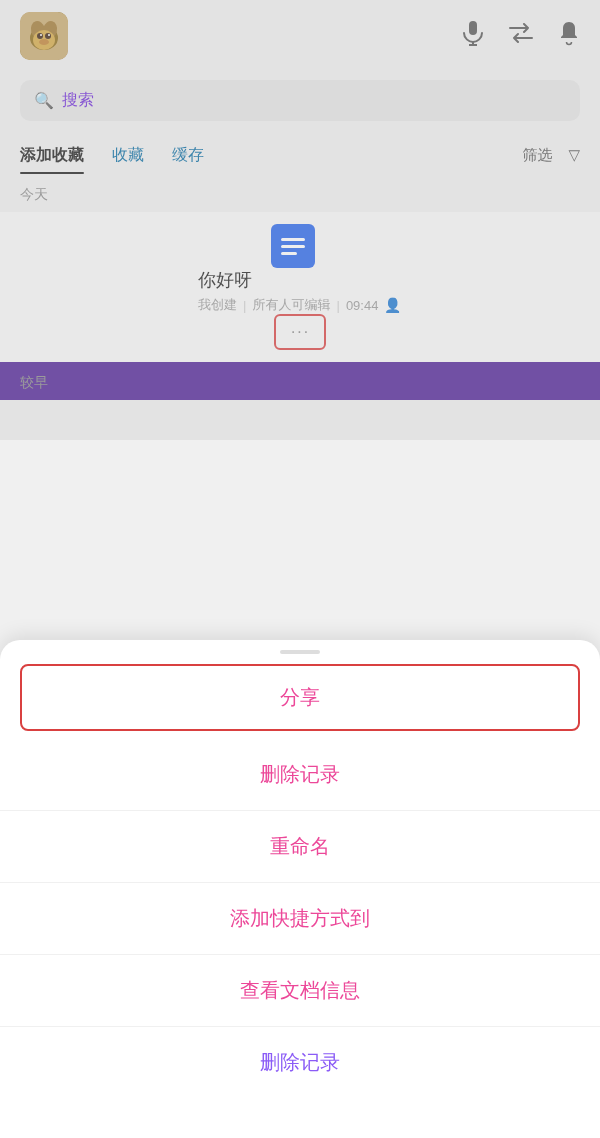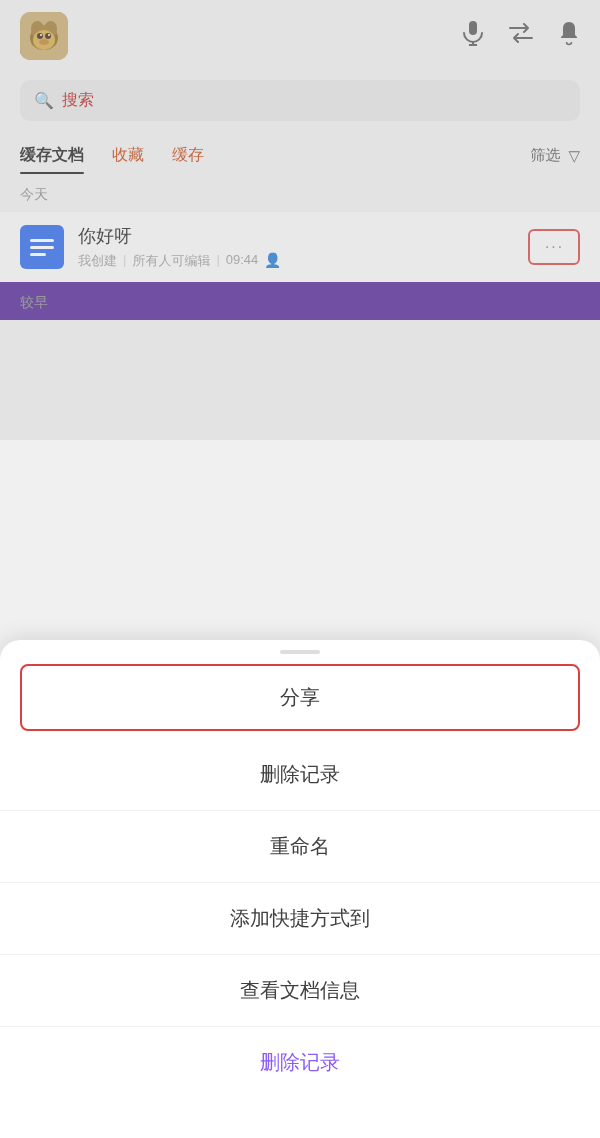--- a/index.html
+++ b/index.html
@@ -63,34 +63,34 @@
       padding: 10px 14px;
       gap: 8px;
     }
 
     .search-icon-wrap {
       color: #888;
       font-size: 16px;
     }
 
     .search-placeholder {
-      color: #b91c1c;
+      color: #6d28d9;
       font-size: 16px;
     }
 
     .tabs-row {
       display: flex;
       align-items: center;
       padding: 0 20px;
       margin-bottom: 0;
     }
 
     .tab-item {
       font-size: 16px;
-      color: #c2410c;
+      color: #0369a1;
       padding: 8px 0;
       margin-right: 28px;
       cursor: pointer;
       position: relative;
     }
 
     .tab-item.active {
       color: #1a1a1a;
       font-weight: 600;
     }
@@ -102,39 +102,40 @@
       left: 0;
       width: 100%;
       height: 2px;
       background: #1a1a1a;
       border-radius: 2px;
     }
 
     .filter-btn {
       margin-left: auto;
       display: flex;
-      align-items: flex-end;
-      gap: 8px;
+      align-items: flex-start;
+      gap: 16px;
       color: #555;
       font-size: 15px;
       cursor: pointer;
     }
 
     .section-label {
       padding: 12px 20px 8px;
       font-size: 14px;
       color: #888;
     }
 
     .doc-item {
       display: flex;
       align-items: center;
       padding: 12px 20px;
       background: #f8f8f8;
       position: relative;
+      flex-direction: column;
     }
 
     .doc-icon {
       width: 44px;
       height: 44px;
       background: #2563eb;
       border-radius: 6px;
       display: flex;
       align-items: center;
       justify-content: center;
@@ -166,21 +167,21 @@
       font-size: 18px;
       color: #1a1a1a;
       font-weight: 500;
       margin-bottom: 4px;
     }
 
     .doc-meta {
       font-size: 13px;
       color: #999;
       display: flex;
-      align-items: flex-start;
+      align-items: center;
       gap: 6px;
     }
 
     .doc-meta-sep {
       color: #ccc;
     }
 
     .more-btn {
       width: 52px;
       height: 36px;
@@ -221,21 +222,21 @@
       height: 4px;
       background: #ddd;
       border-radius: 2px;
       margin: 0 auto 10px;
     }
 
     .menu-item {
       padding: 22px 20px;
       text-align: center;
       font-size: 20px;
-      color: #404040;
+      color: #ec4899;
       cursor: pointer;
       position: relative;
       border-bottom: 1px solid #f0f0f0;
     }
 
     .menu-item:last-child {
       border-bottom: none;
     }
 
     .menu-item.first-item {
@@ -305,21 +306,21 @@
     </span>
   </div>
 </div>
 
 <div class="search-bar">
   <span class="search-icon-wrap">🔍</span>
   <span class="search-placeholder">搜索</span>
 </div>
 
 <div class="tabs-row">
-  <div class="tab-item active">缓存文档</div>
+  <div class="tab-item active">添加收藏</div>
   <div class="tab-item">收藏</div>
   <div class="tab-item">缓存</div>
   <div class="filter-btn">
     <span>筛选</span>
     <span>▽</span>
   </div>
 </div>
 
 <div class="section-label">今天</div>
 

